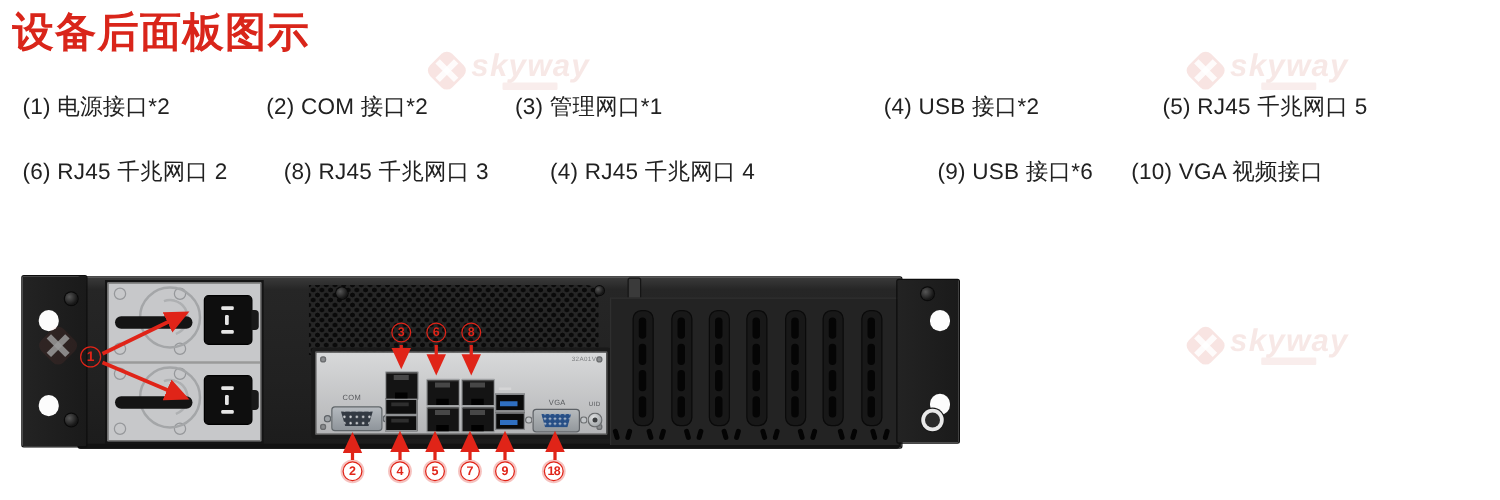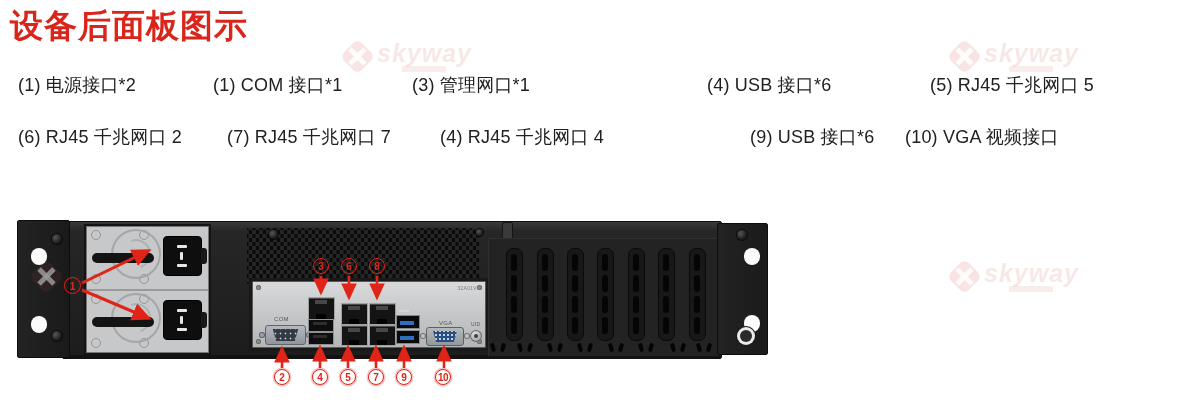--- a/index.html
+++ b/index.html
@@ -133,26 +133,26 @@
   .co7{left:368px;top:369px}.co9{left:396px;top:369px}
   .co10{left:435px;top:369px;width:19px;letter-spacing:-.5px}
   #arrows{position:absolute;left:0;top:0;width:1200px;height:400px;z-index:45;pointer-events:none}
 </style>
 </head>
 <body>
 
 <div class="page-title">设备后面板图示</div>
 
 <div class="legend-item r1 p1">(1) 电源接口*2</div>
-<div class="legend-item r1 p2">(1) COM 接口*1</div>
+<div class="legend-item r1 p2">(2) COM 接口*2</div>
 <div class="legend-item r1 p3">(3) 管理网口*1</div>
-<div class="legend-item r1 p4">(4) USB 接口*6</div>
+<div class="legend-item r1 p4">(4) USB 接口*2</div>
 <div class="legend-item r1 p5">(5) RJ45 千兆网口 5</div>
 <div class="legend-item r2 p6">(6) RJ45 千兆网口 2</div>
-<div class="legend-item r2 p7">(7) RJ45 千兆网口 7</div>
+<div class="legend-item r2 p7">(8) RJ45 千兆网口 3</div>
 <div class="legend-item r2 p8">(4) RJ45 千兆网口 4</div>
 <div class="legend-item r2 p9">(9) USB 接口*6</div>
 <div class="legend-item r2 p10">(10) VGA 视频接口</div>
 
 <div class="wm wm1">
   <div class="wm-logo"></div>
   <div class="wm-textwrap">
       <div class="wm-text">skyway</div>
       <div class="wm-tag"></div>
     </div>
@@ -347,13 +347,13 @@
 
 <div class="co co1">1</div>
 <div class="co topside co3">3</div>
 <div class="co topside co6">6</div>
 <div class="co topside co8">8</div>
 <div class="co botside co2">2</div>
 <div class="co botside co4">4</div>
 <div class="co botside co5">5</div>
 <div class="co botside co7">7</div>
 <div class="co botside co9">9</div>
-<div class="co botside co10">10</div>
+<div class="co botside co10">18</div>
 
 </body></html>

